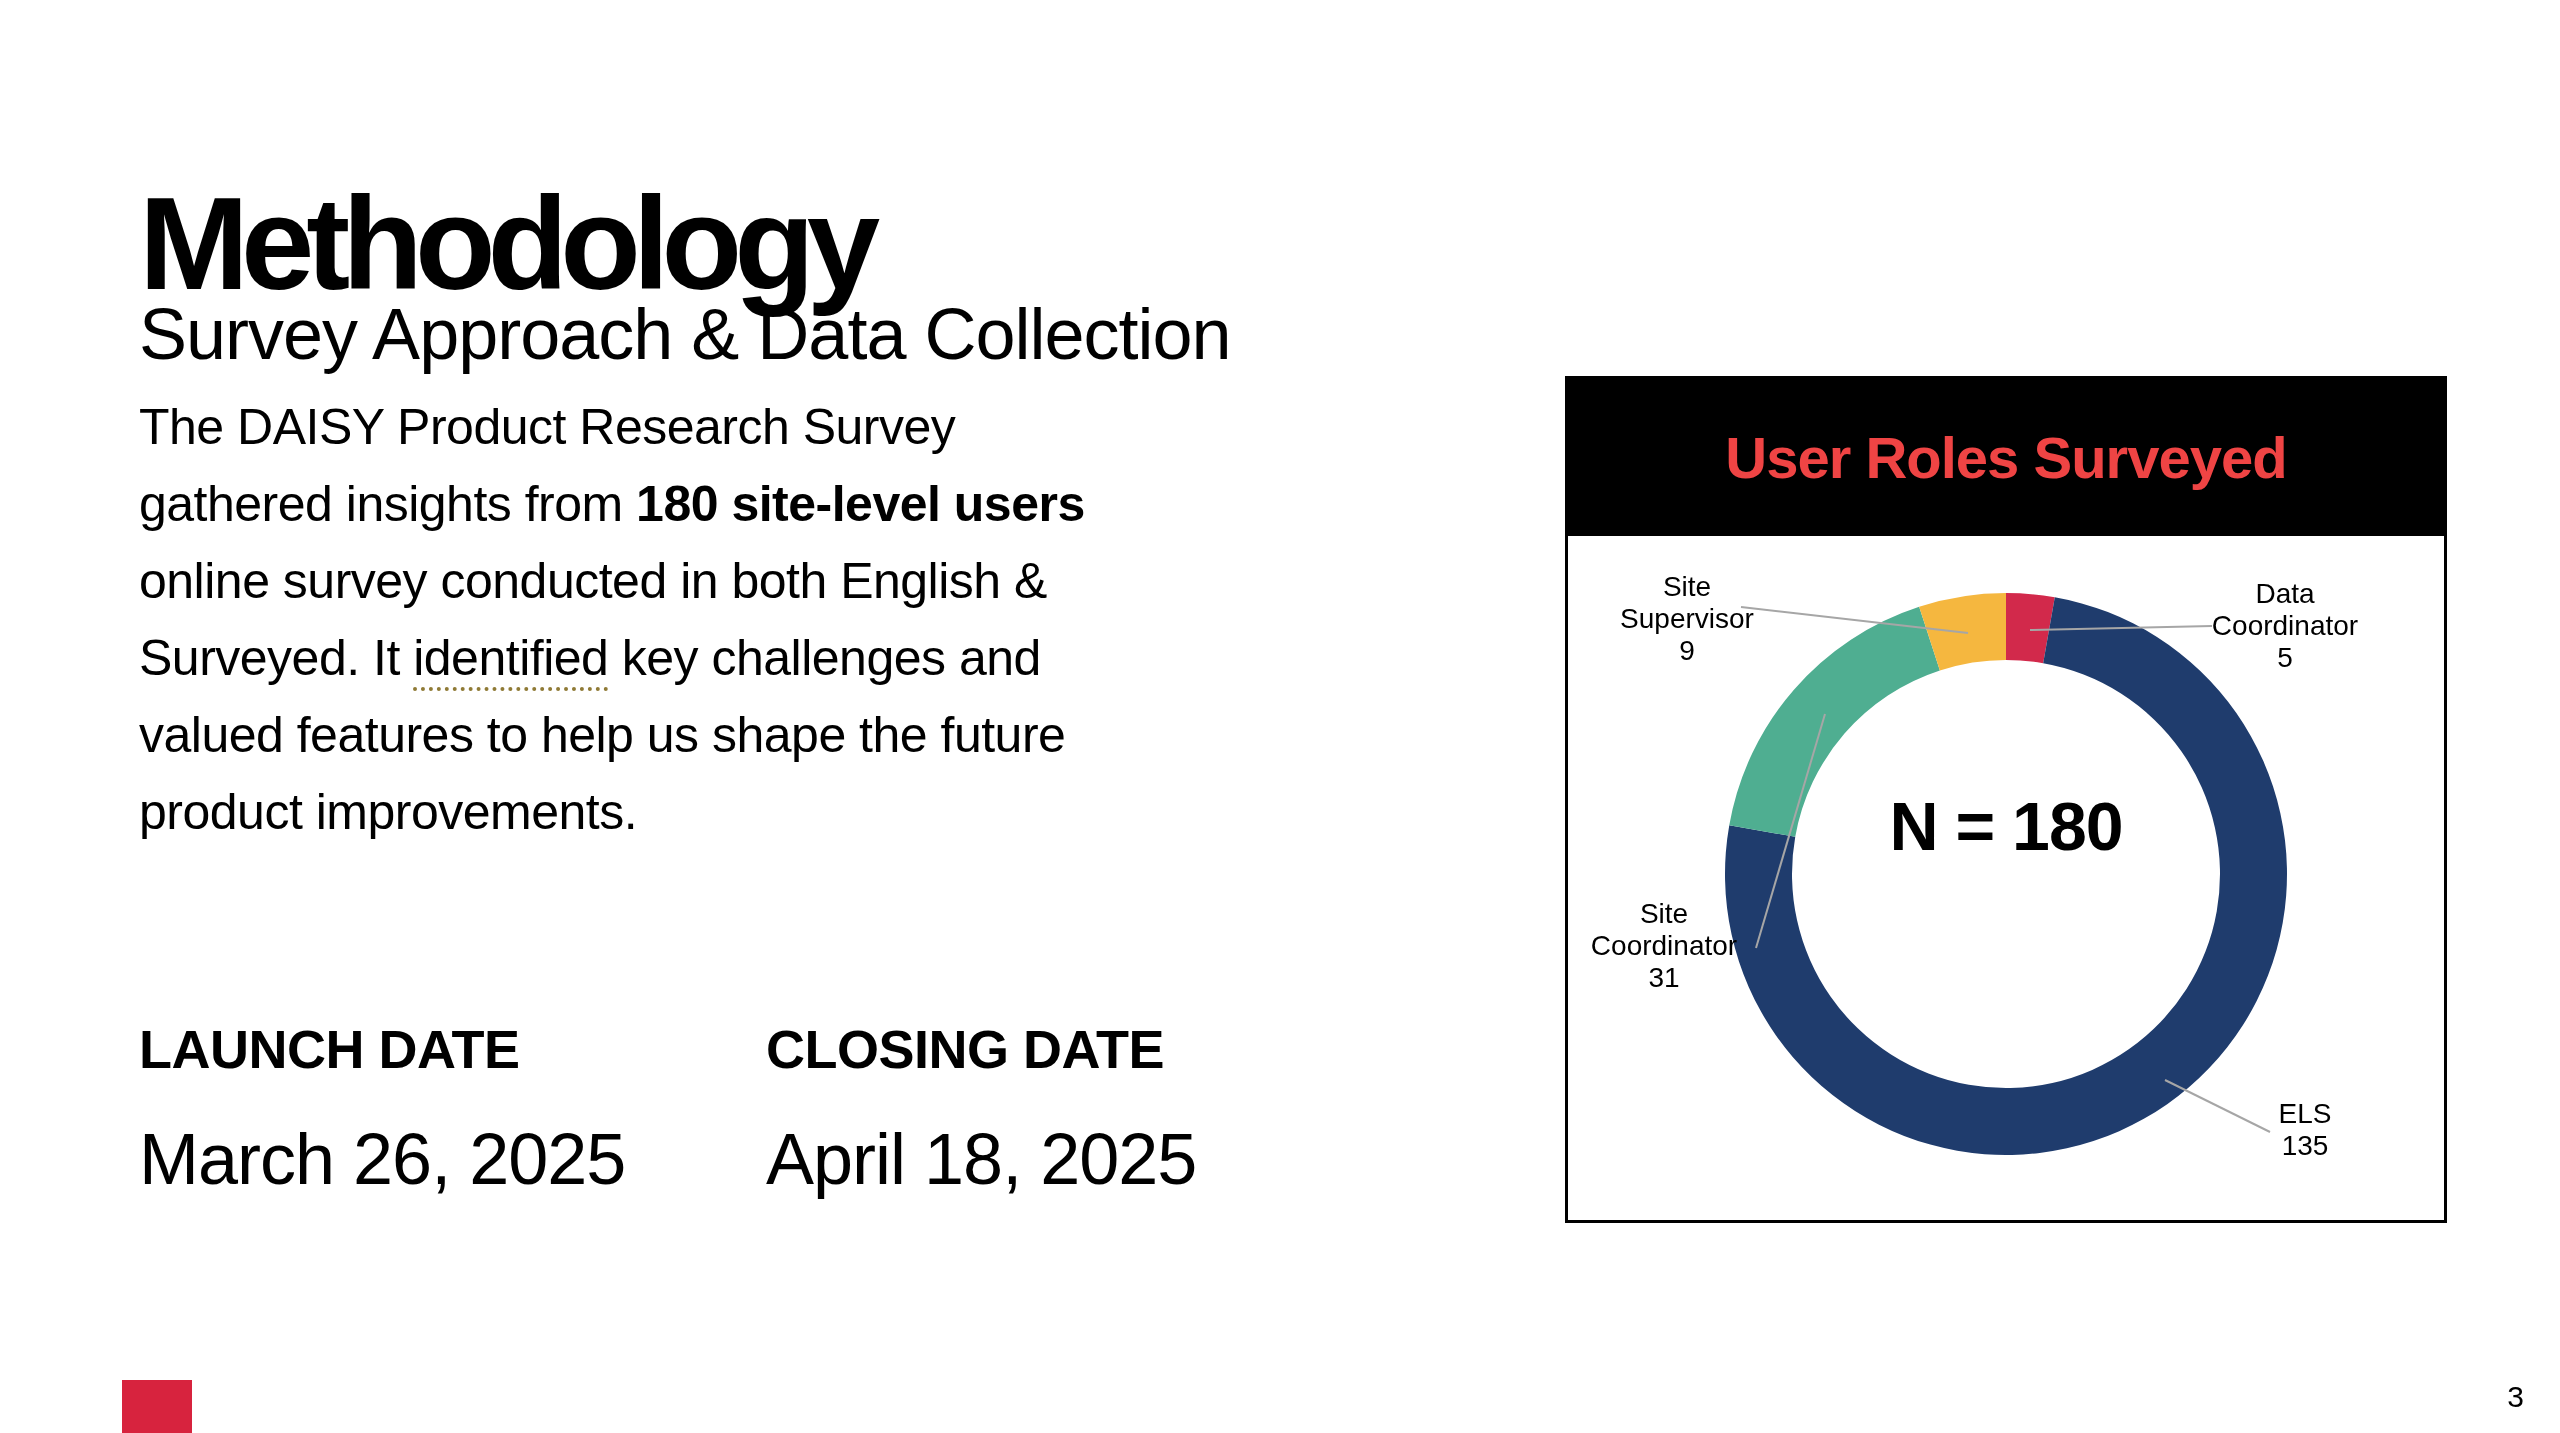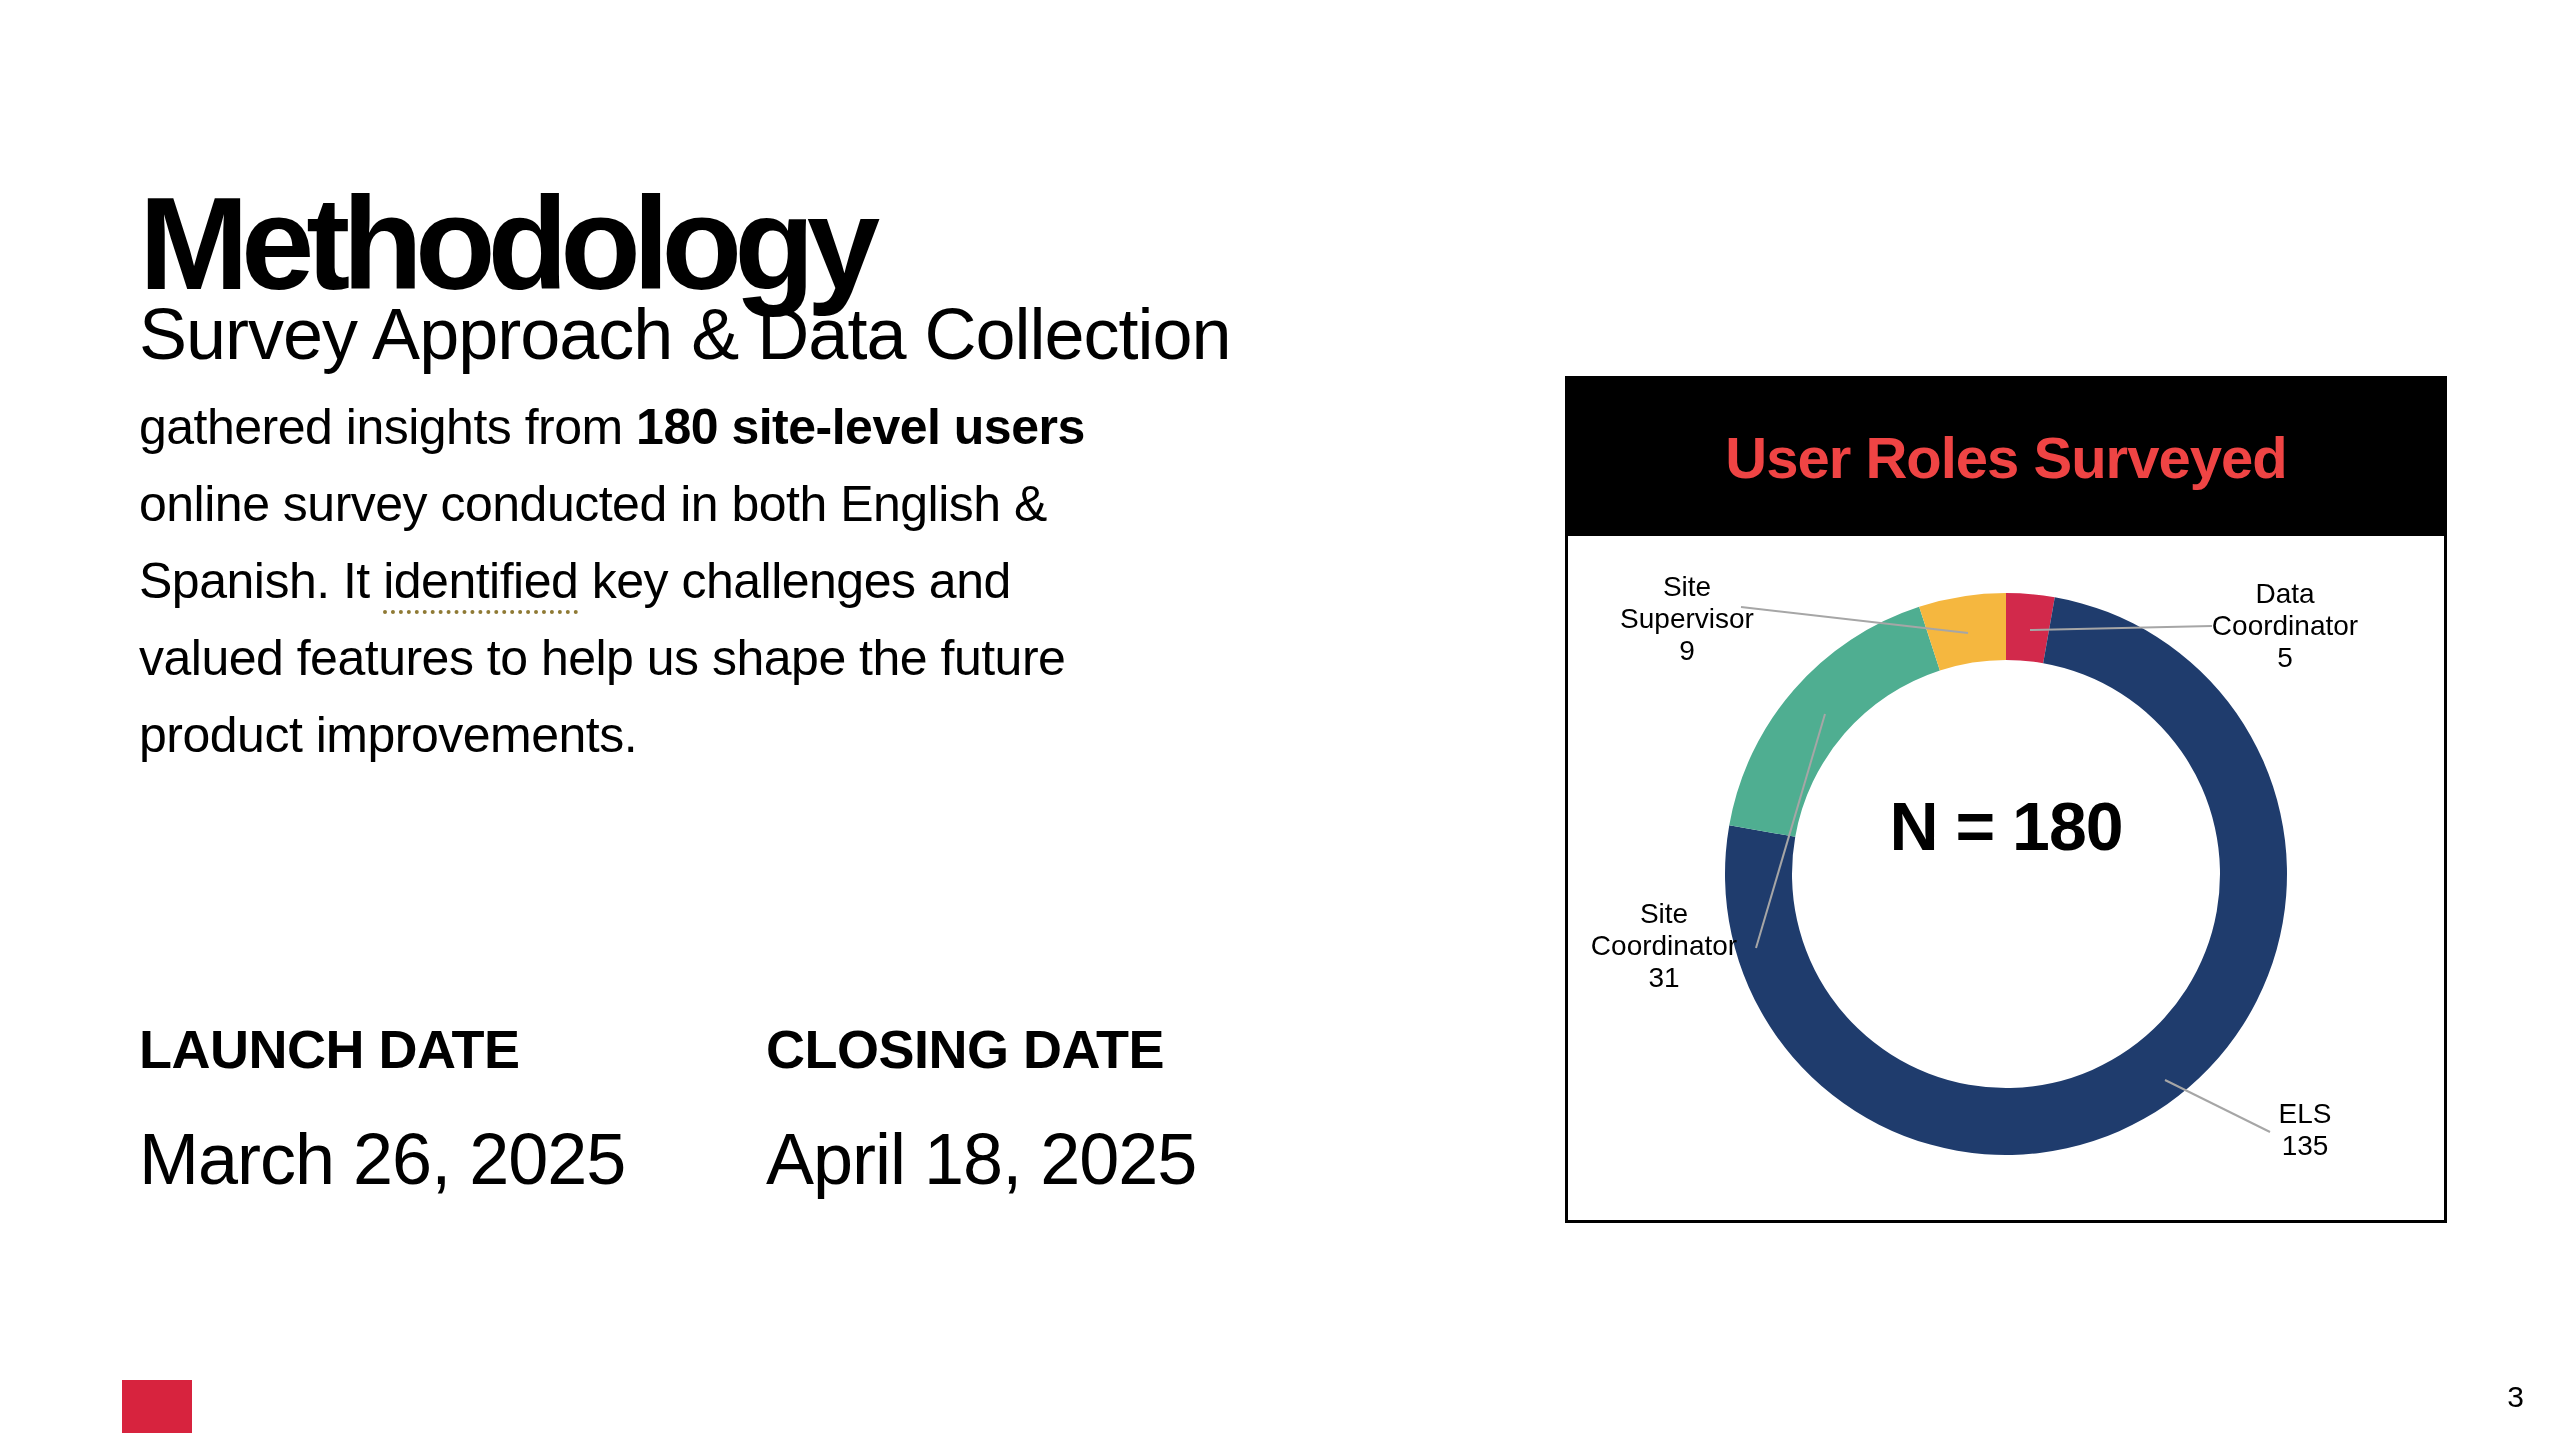--- a/index.html
+++ b/index.html
@@ -48,23 +48,24 @@
   .accent-bar{left:122px;top:1380px;width:70px;height:53px;background:#d7233e;}
   .page-number{right:36px;top:1382px;font-size:30px;line-height:1;}
 </style>
 </head>
 <body>
 
 <h1 class="abs slide-title">Methodology</h1>
 <h2 class="abs slide-subtitle">Survey Approach &amp; Data Collection</h2>
 
 <div id="body-text" class="abs">
+    <div class="body-line"><span>The DAISY Product Research Survey</span></div>
     <div class="body-line"><span>gathered insights from </span><span class="bold">180 site-level users</span></div>
     <div class="body-line"><span>online survey conducted in both English &amp;</span></div>
-    <div class="body-line"><span>Spanish. It </span><span class="dotted-u">identified</span><span> key challenges and</span></div>
+    <div class="body-line"><span>Surveyed. It </span><span class="dotted-u">identified</span><span> key challenges and</span></div>
     <div class="body-line"><span>valued features to help us shape the future</span></div>
     <div class="body-line"><span>product improvements.</span></div>
   </div>
 
 <div class="abs date-label launch-label">LAUNCH DATE</div>
 <div class="abs date-value launch-value">March 26, 2025</div>
 <div class="abs date-label closing-label">CLOSING DATE</div>
 <div class="abs date-value closing-value">April 18, 2025</div>
 
 <div class="abs chart-box">

